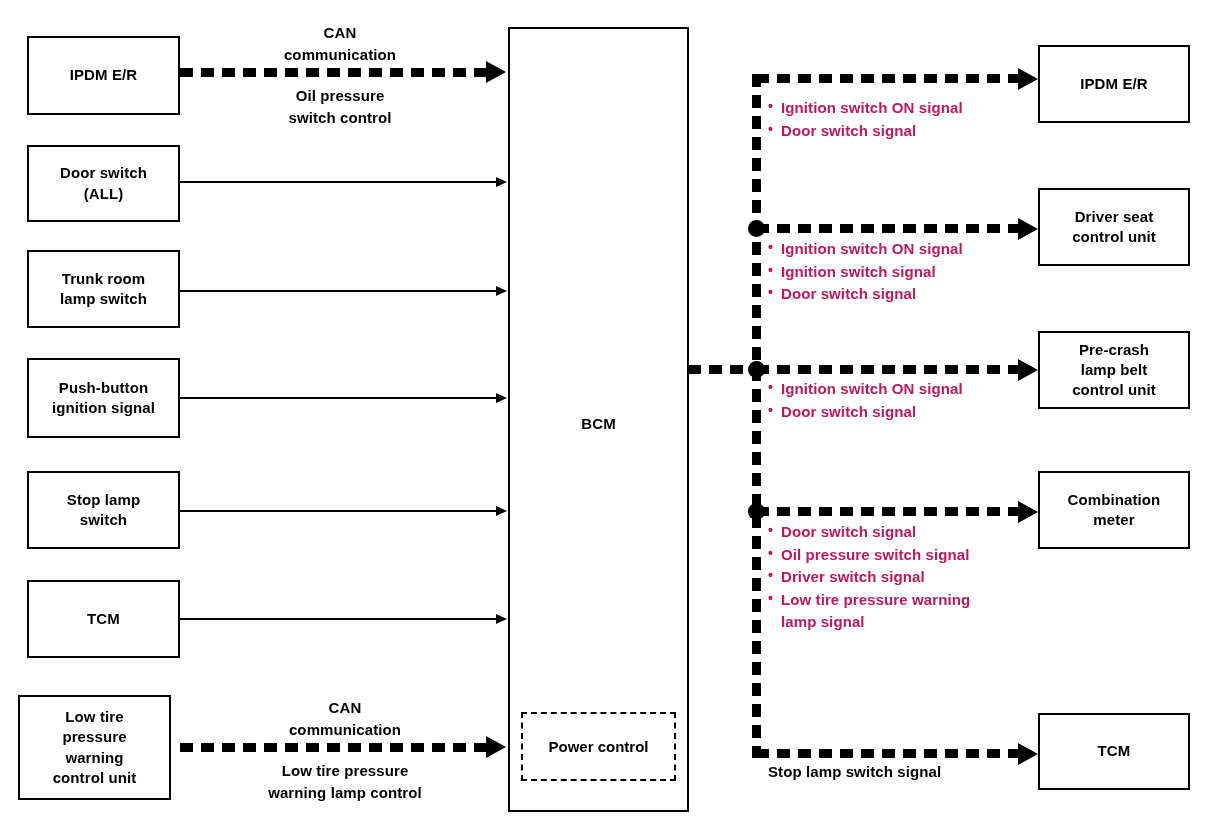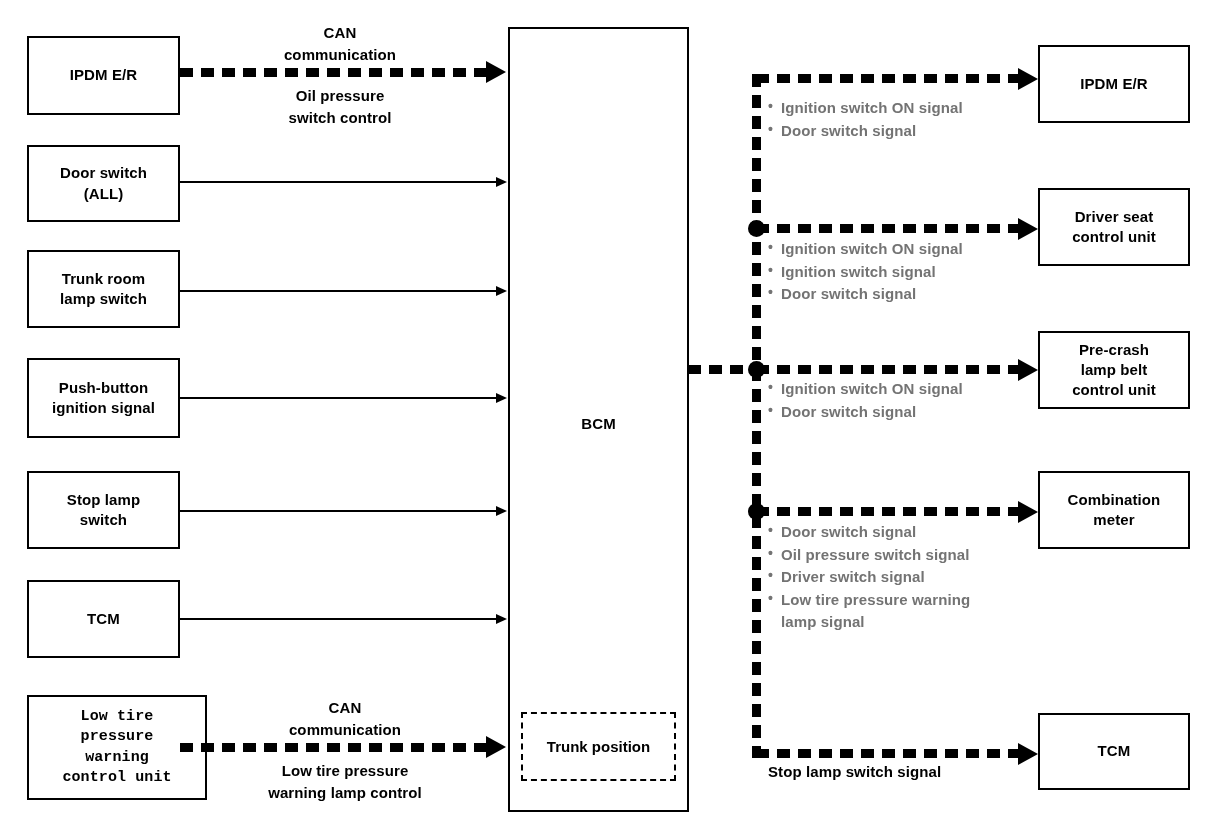--- a/index.html
+++ b/index.html
@@ -129,21 +129,21 @@
     text-align: center;
     letter-spacing: 0.1px;
   }
   .label.left-align {
     text-align: left;
   }
   .sig-list {
     position: absolute;
     font-size: 15px;
     font-weight: 700;
-    color: #737373;
+    color: #be185d;
     line-height: 1.5;
     list-style: none;
     margin: 0;
     padding: 0;
     letter-spacing: 0.1px;
   }
   .sig-list li {
     position: relative;
     padding-left: 13px;
     white-space: pre-line;
@@ -170,30 +170,30 @@
 lamp switch</div>
 
   <div class="box" style="left:27px; top:358px; width:153px; height:80px;">Push-button
 ignition signal</div>
 
   <div class="box" style="left:27px; top:471px; width:153px; height:78px;">Stop lamp
 switch</div>
 
   <div class="box" style="left:27px; top:580px; width:153px; height:78px;">TCM</div>
 
-  <div class="box" style="left:27px; top:695px; width:180px; height:105px;font-family:Liberation Mono, monospace;">Low tire
+  <div class="box" style="left:18px; top:695px; width:153px; height:105px;">Low tire
 pressure
 warning
 control unit</div>
 
   <div class="box bcm" style="left:508px; top:27px; width:181px; height:785px;padding-left:7px;">
     <span class="bcm-label">BCM</span>
   </div>
 
-  <div class="dashed-box" style="left:521px; top:712px; width:155px; height:69px;">Trunk position</div>
+  <div class="dashed-box" style="left:521px; top:712px; width:155px; height:69px;">Power control</div>
 
   <div class="can-h" style="left:180px; top:68px; width:306px;"></div>
   <div class="arrowhead-can" style="left:486px; top:61px;"></div>
   <div class="label" style="left:220px; top:22px; width:240px;">CAN
 communication</div>
   <div class="label" style="left:220px; top:85px; width:240px;">Oil pressure
 switch control</div>
 
   <div class="line-h" style="left:180px; top:181px; width:316px;"></div>
   <div class="arrowhead-thin" style="left:496px; top:177px;"></div>

